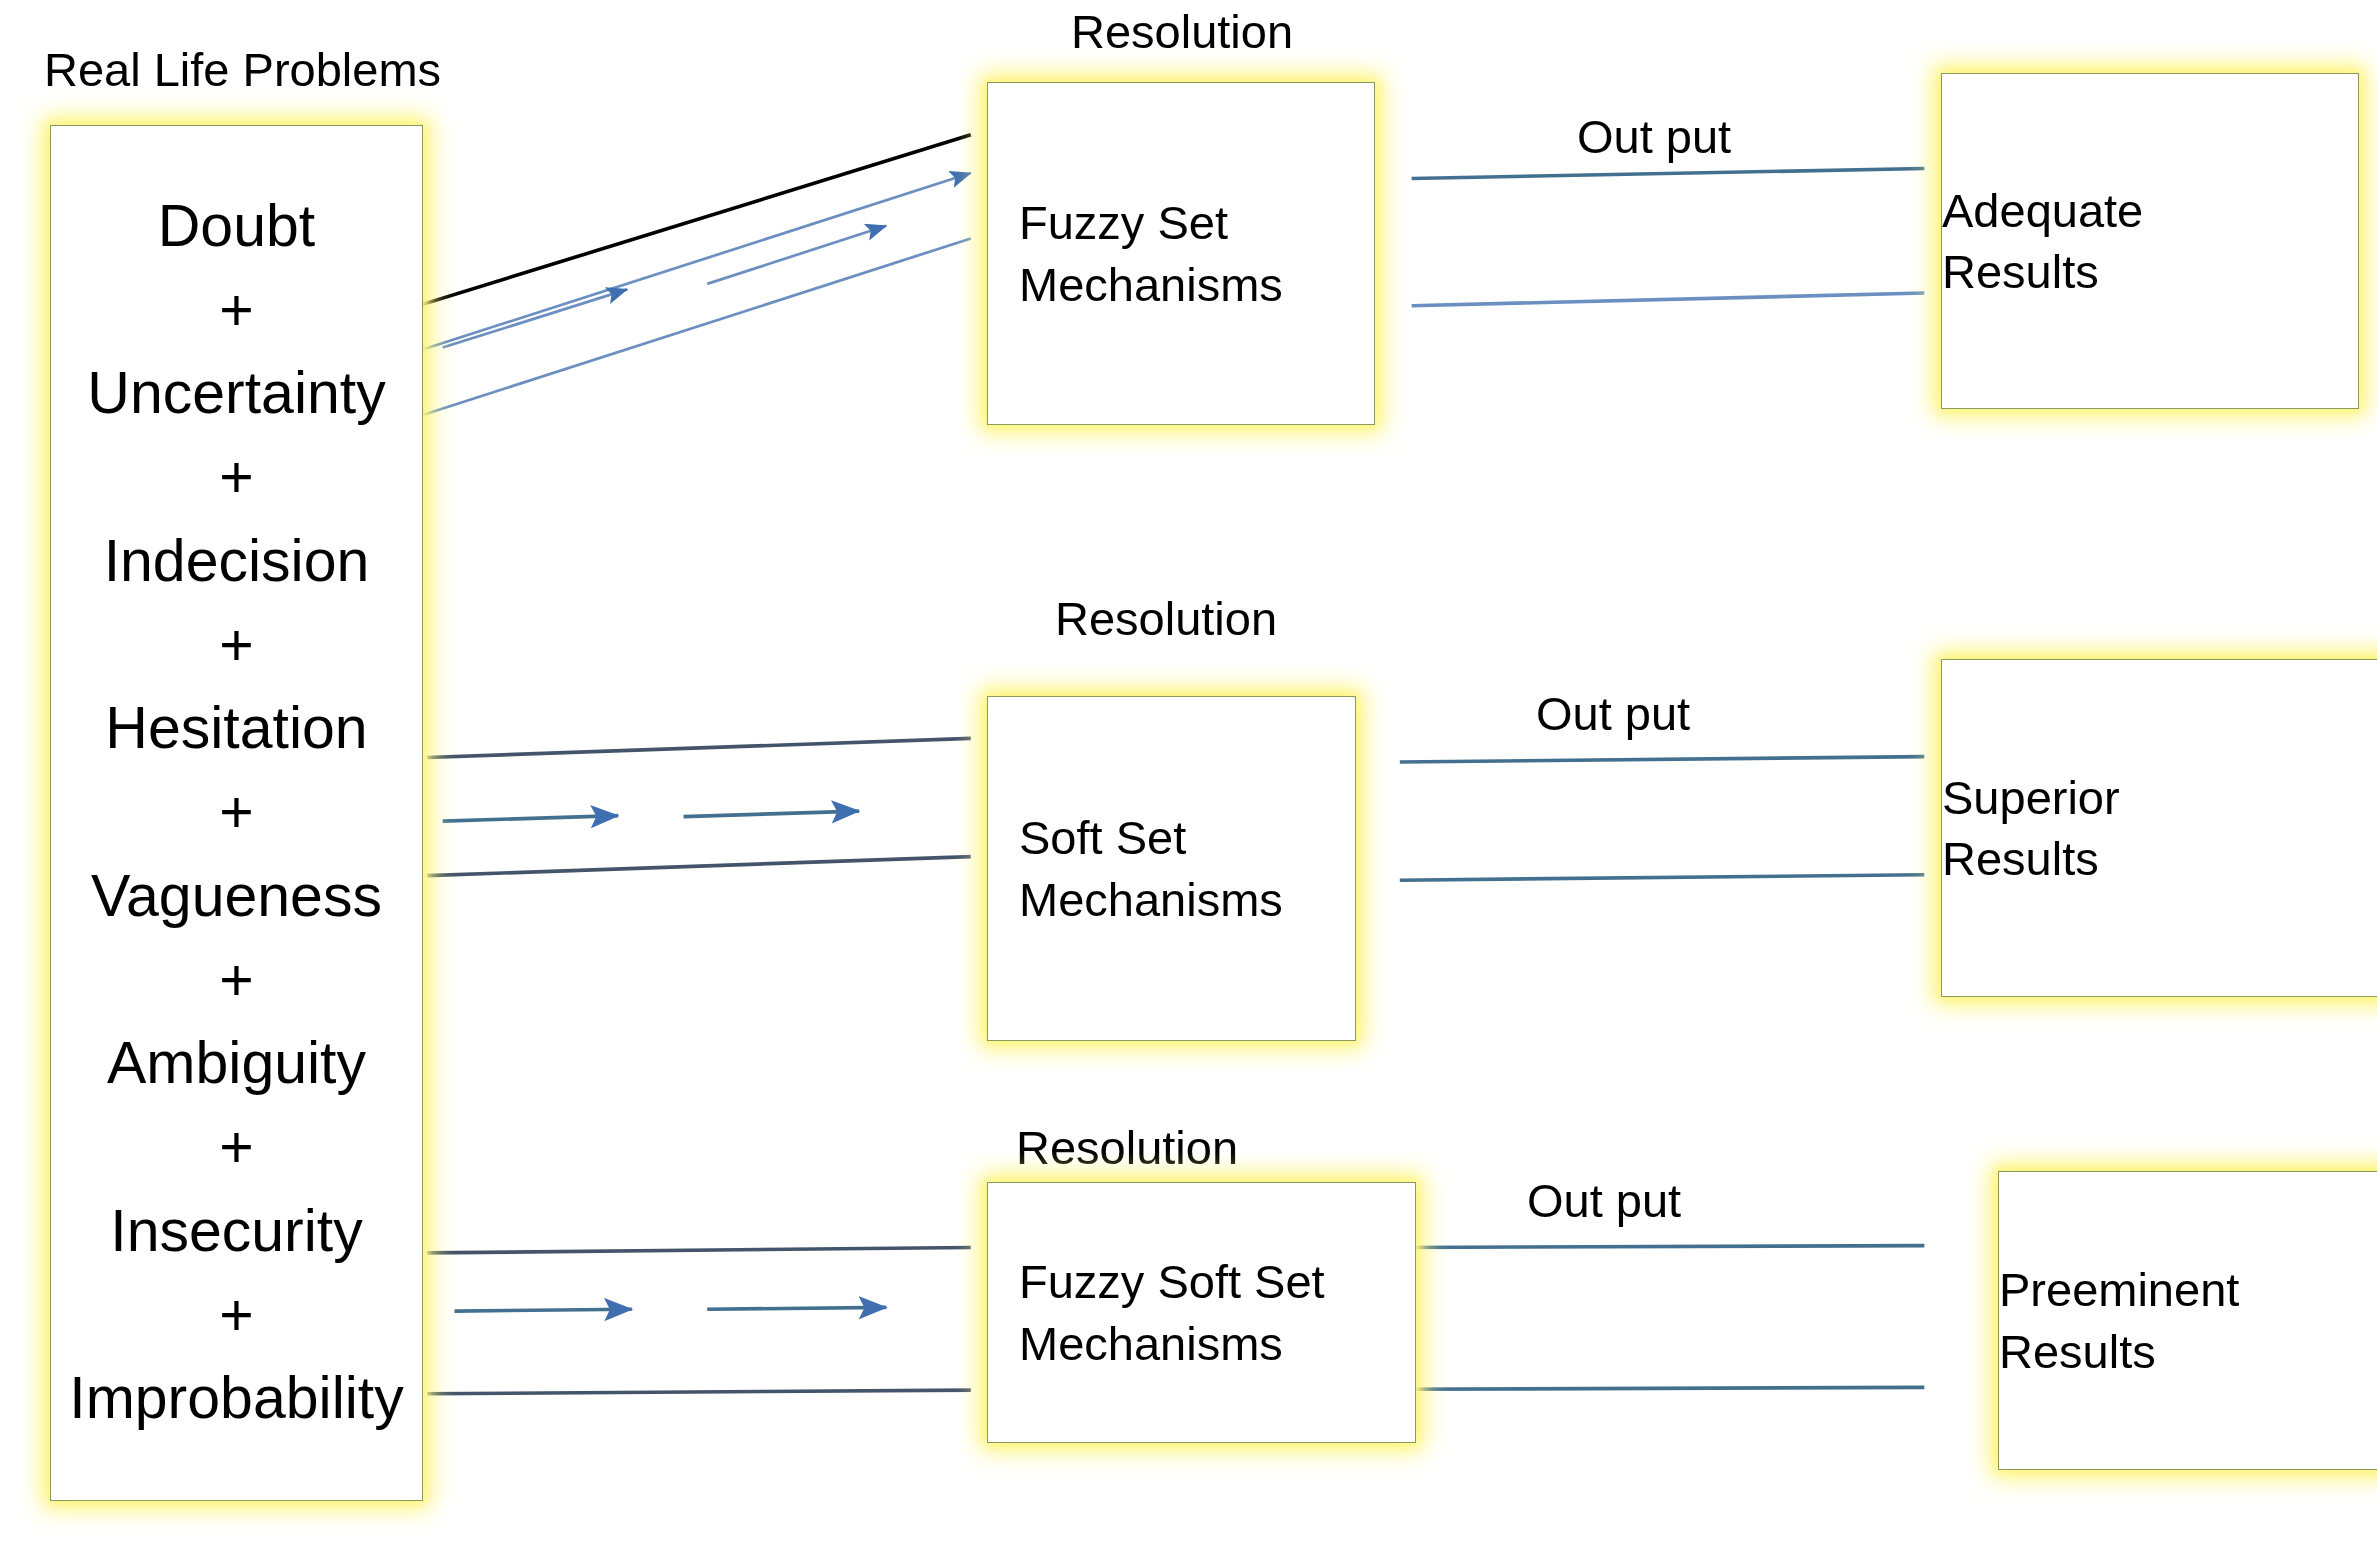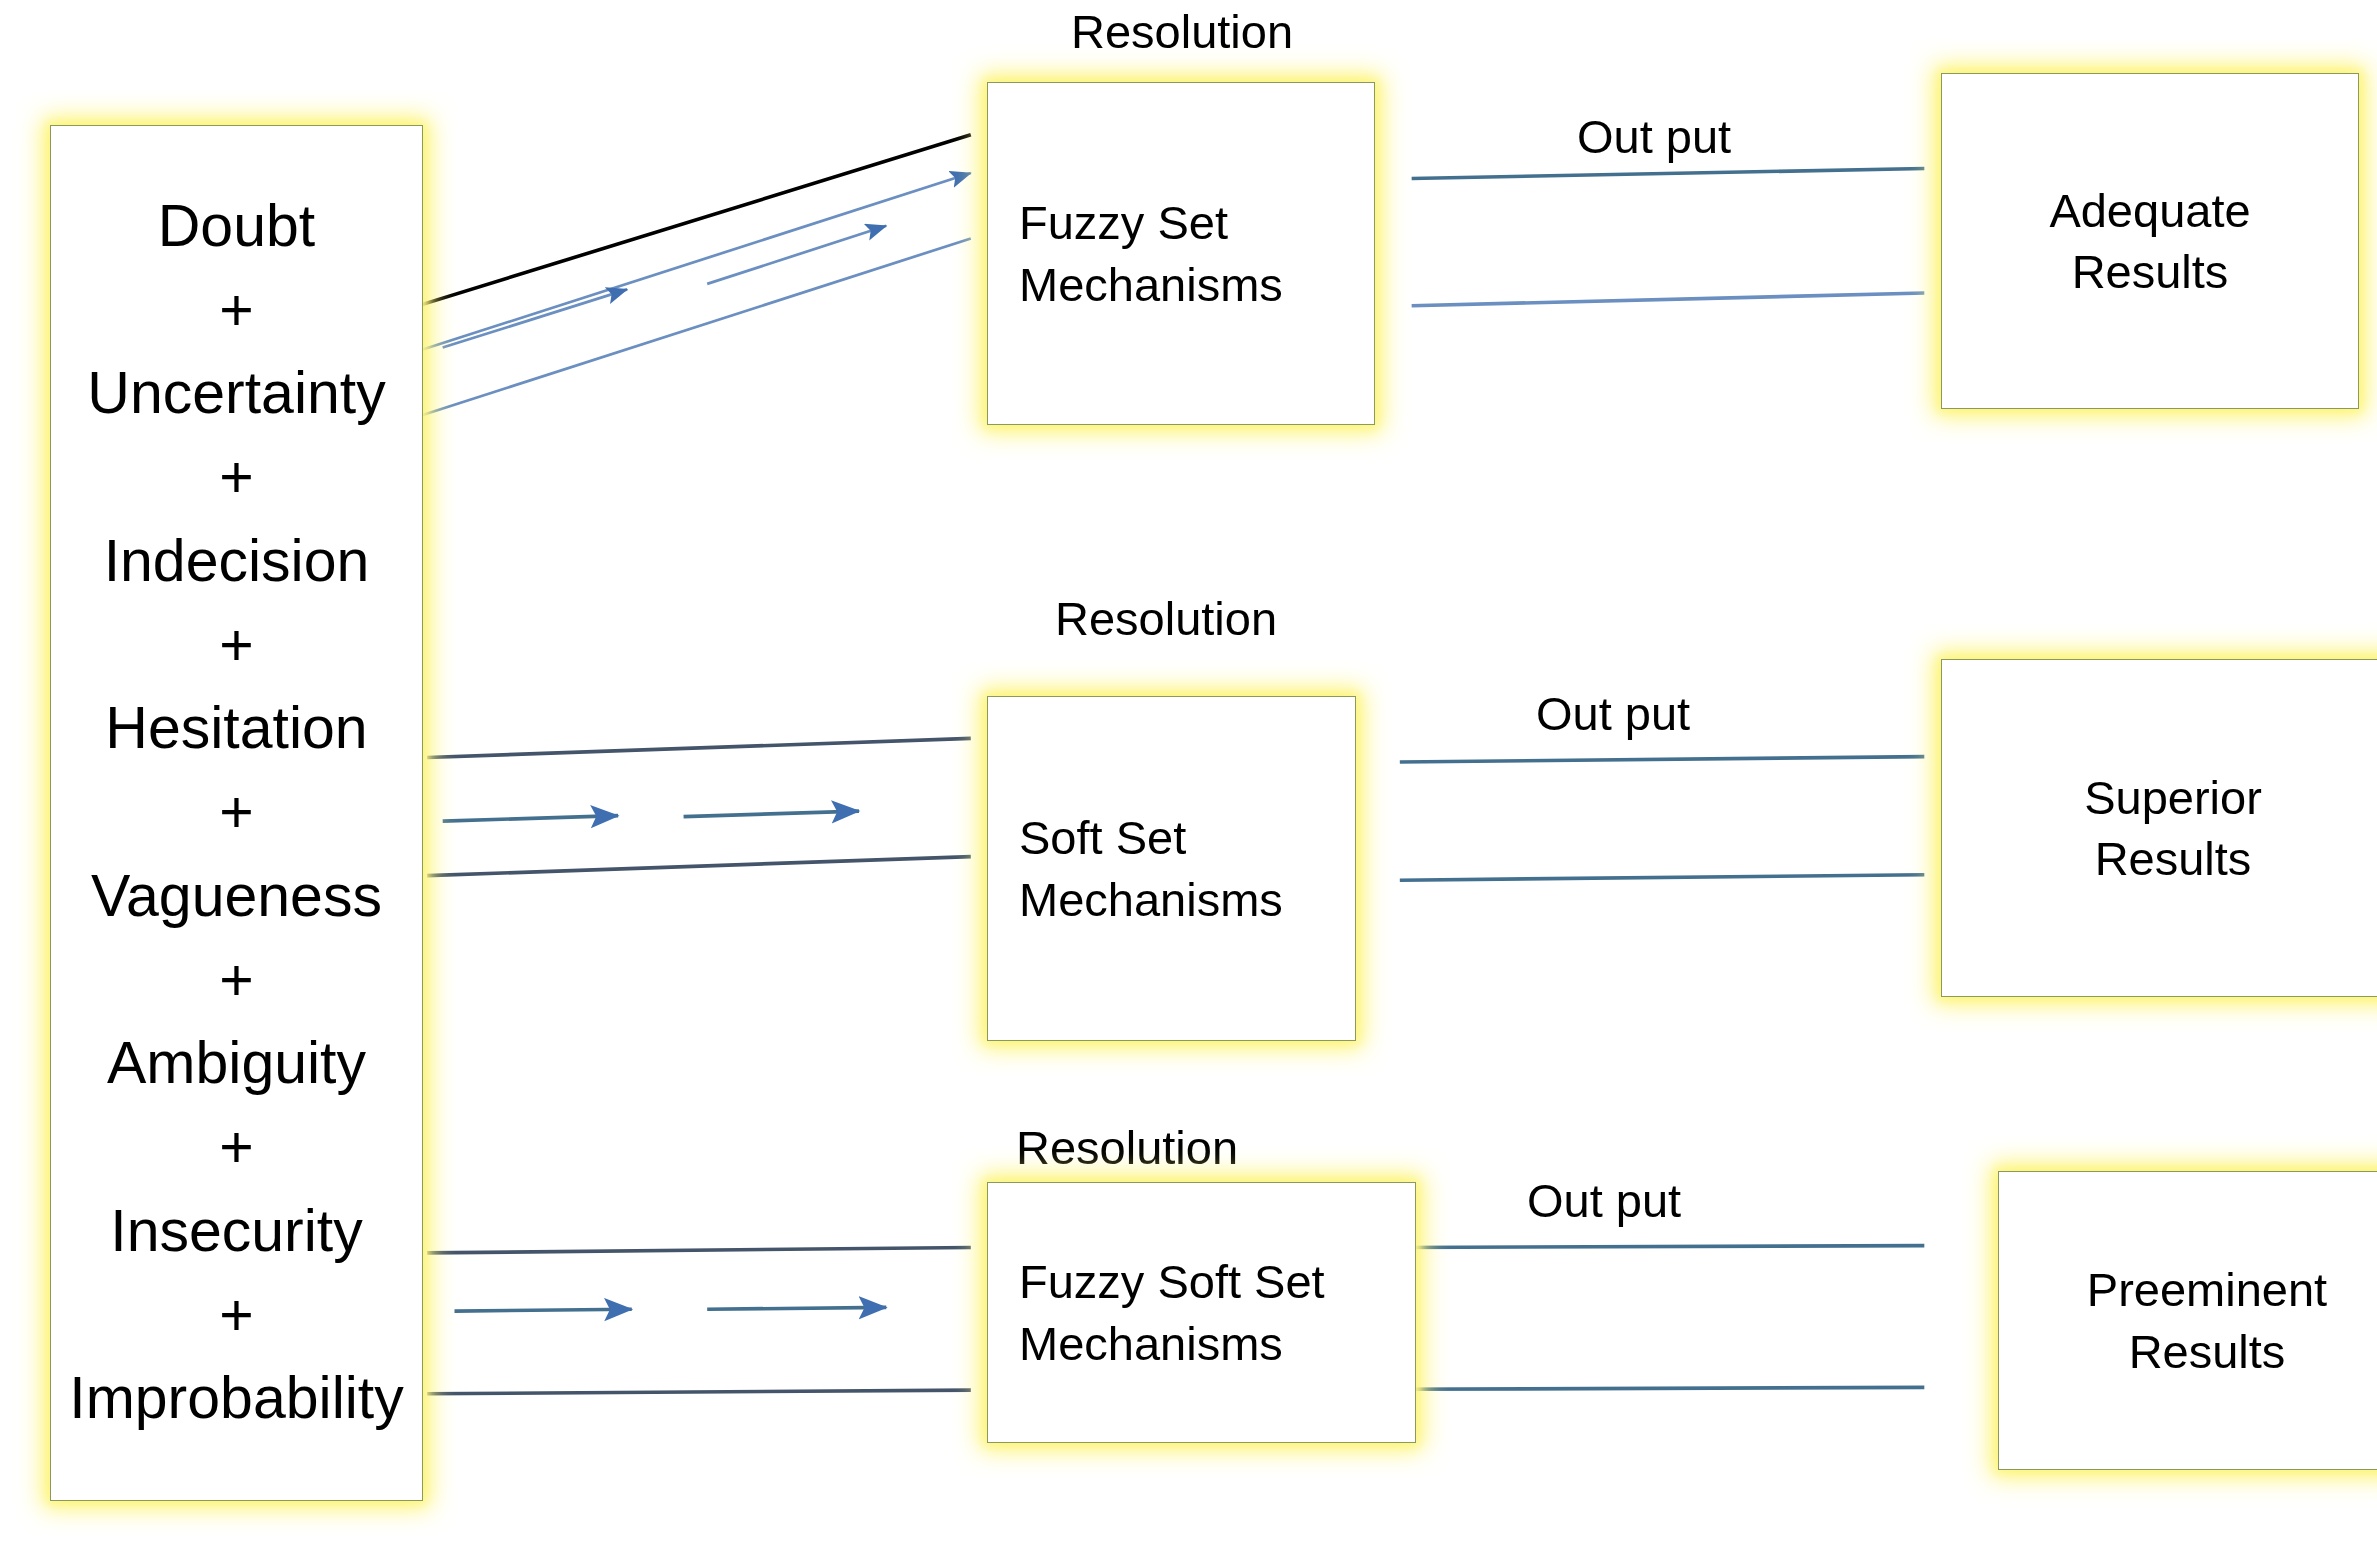--- a/index.html
+++ b/index.html
@@ -30,21 +30,21 @@
     display:flex;
     align-items:center;
     margin-left:16px;
   }
   .node .txt{
     width:100%;
     font-size:47px;
     line-height:1.30;
     white-space:pre-line;
   }
-  .node.center .txt{ text-align:center; }
+  .node.center .txt{ }
   .node.leftal .txt{ text-align:left; padding-left:31px; }
   .node.problems .txt{
     text-align:center;
     font-size:59px;
     line-height:1.42;
   }
   .caption{
     position:absolute;
     font-size:47px;
     white-space:nowrap;
@@ -94,20 +94,21 @@
       <line x1="500" y1="1442" x2="695" y2="1440" stroke="#44708f" stroke-width="4" marker-end="url(#arrBlue)"></line>
       <line x1="778" y1="1440" x2="975" y2="1438" stroke="#44708f" stroke-width="4" marker-end="url(#arrBlue)"></line>
     </g>
 
     <g>
       <line x1="1540" y1="1372" x2="2117" y2="1370" stroke="#44708f" stroke-width="4"></line>
       <line x1="1540" y1="1528" x2="2117" y2="1526" stroke="#44708f" stroke-width="4"></line>
     </g>
   </svg>
 
+  <div class="caption" style="left:44px; top:42px;">Real Life Problems</div>
 
   <div class="node problems" style="left:34px; top:125px; width:373px; height:1376px;">
     <div class="txt">Doubt
 +
 Uncertainty
 +
 Indecision
 +
 Hesitation
 +

